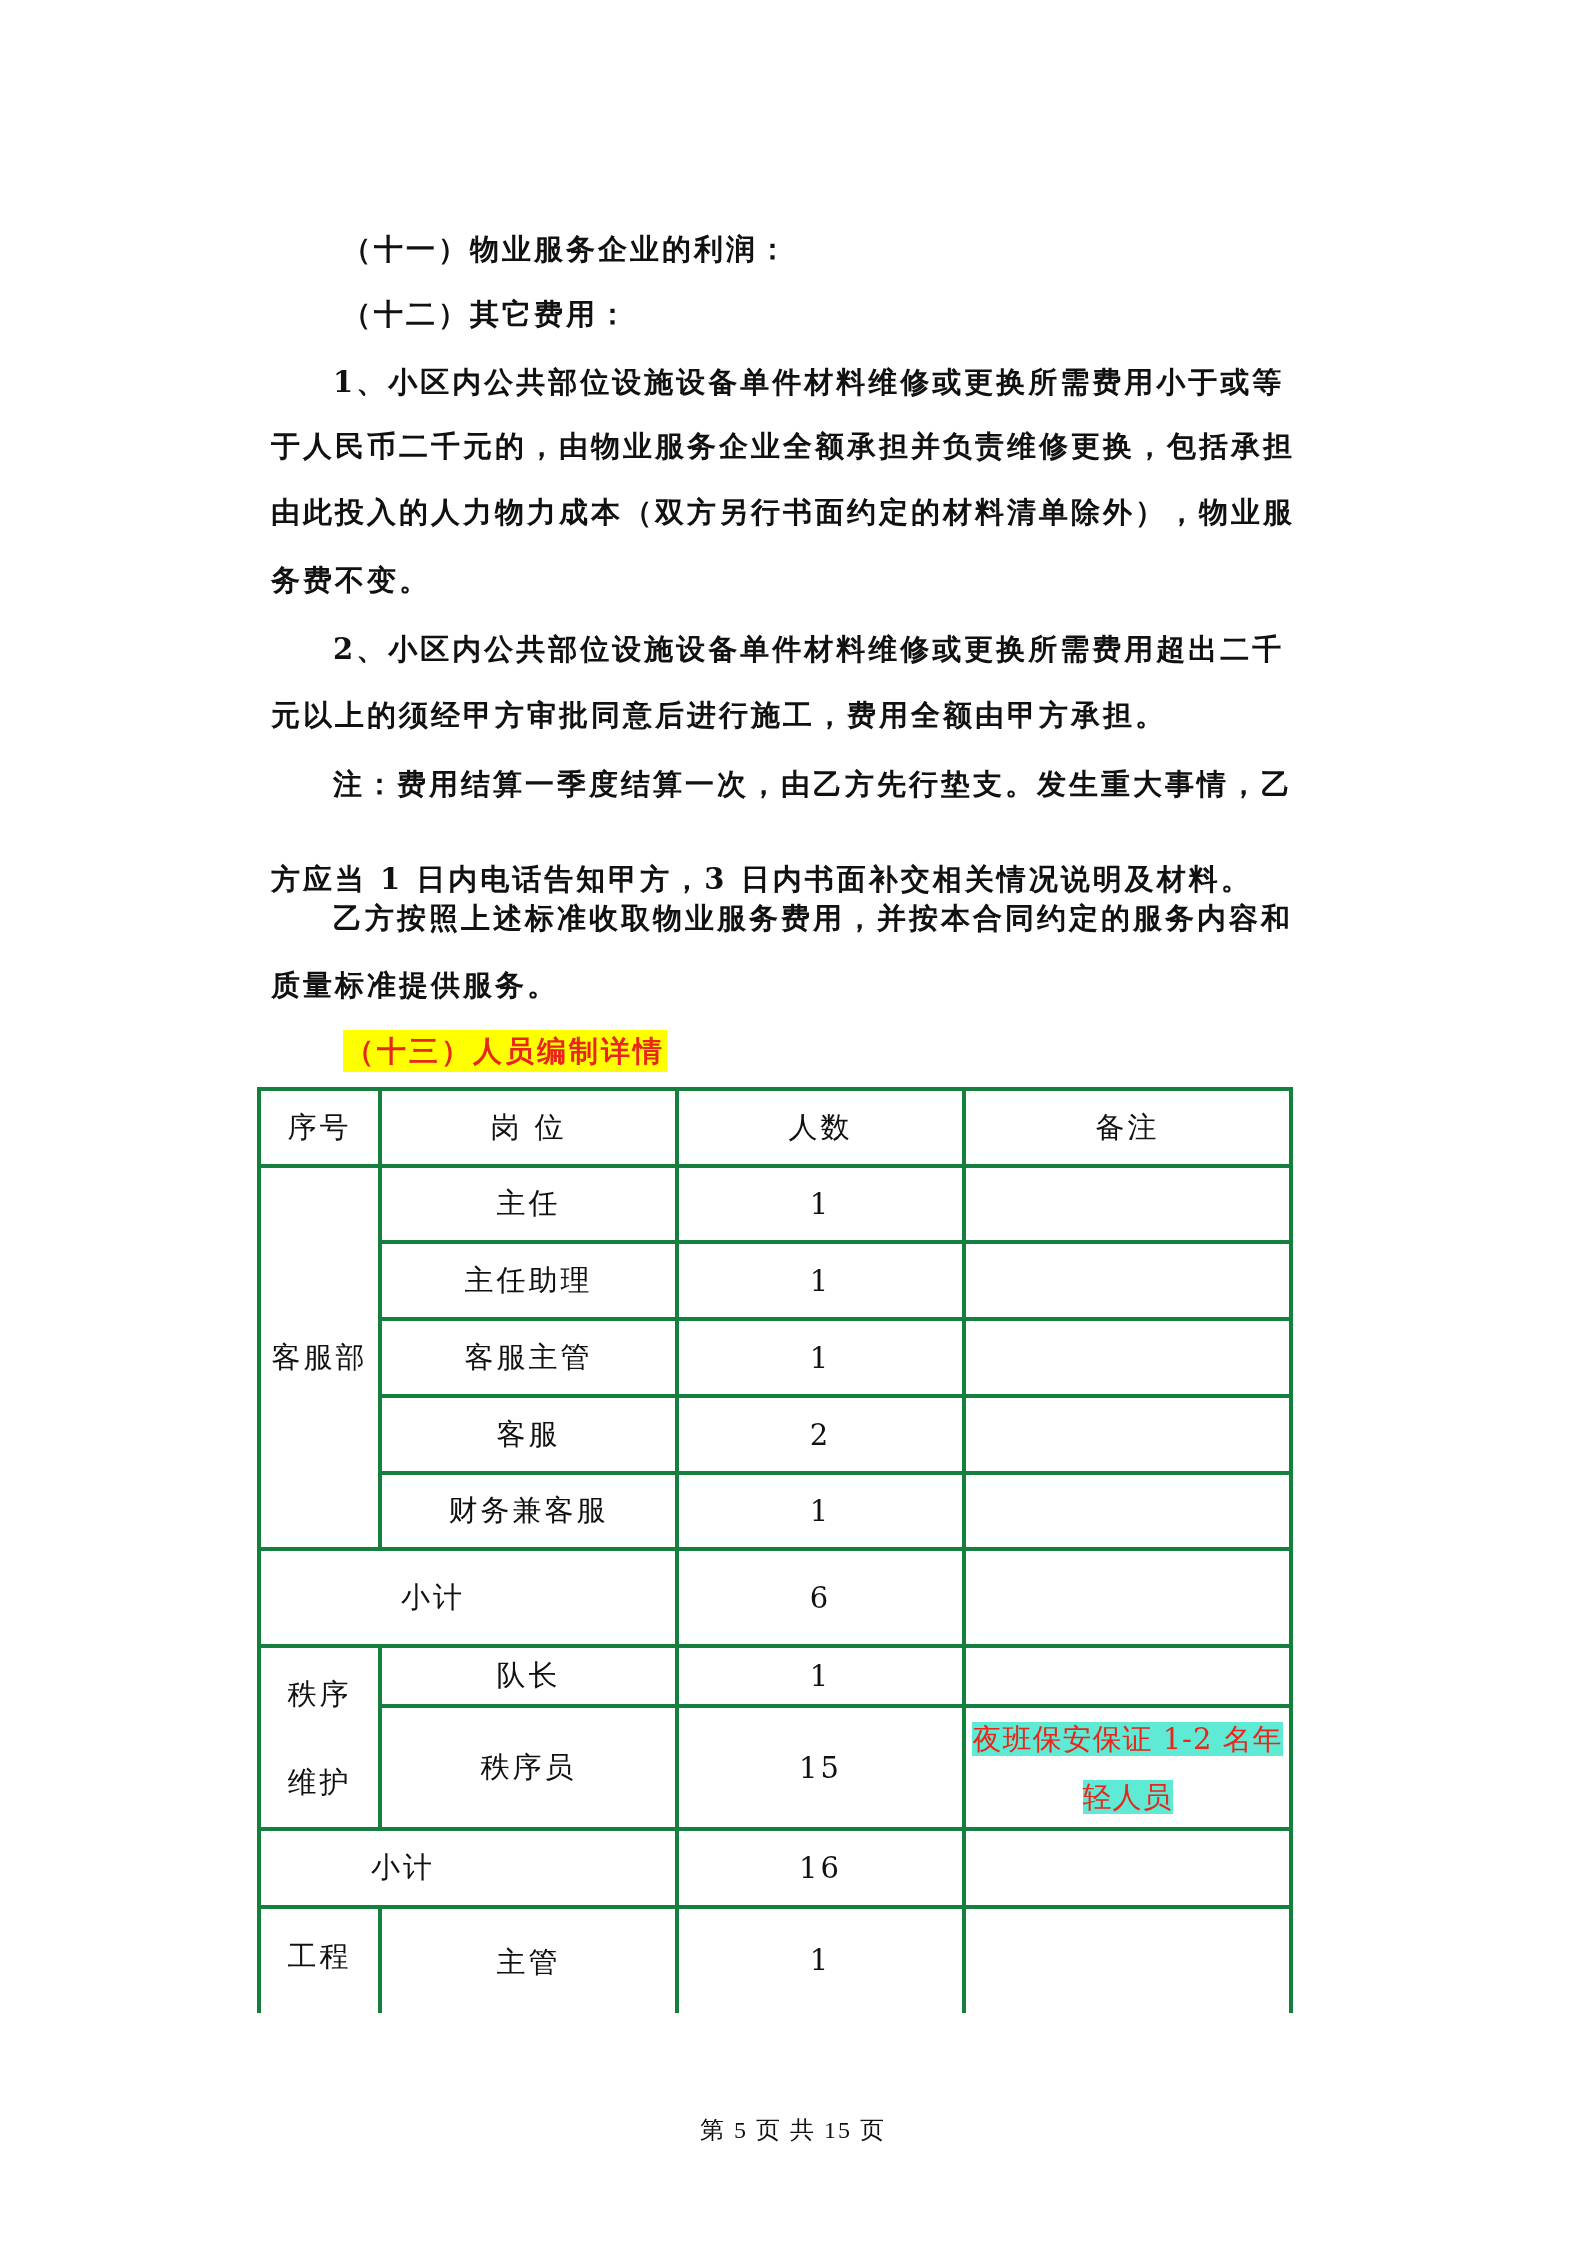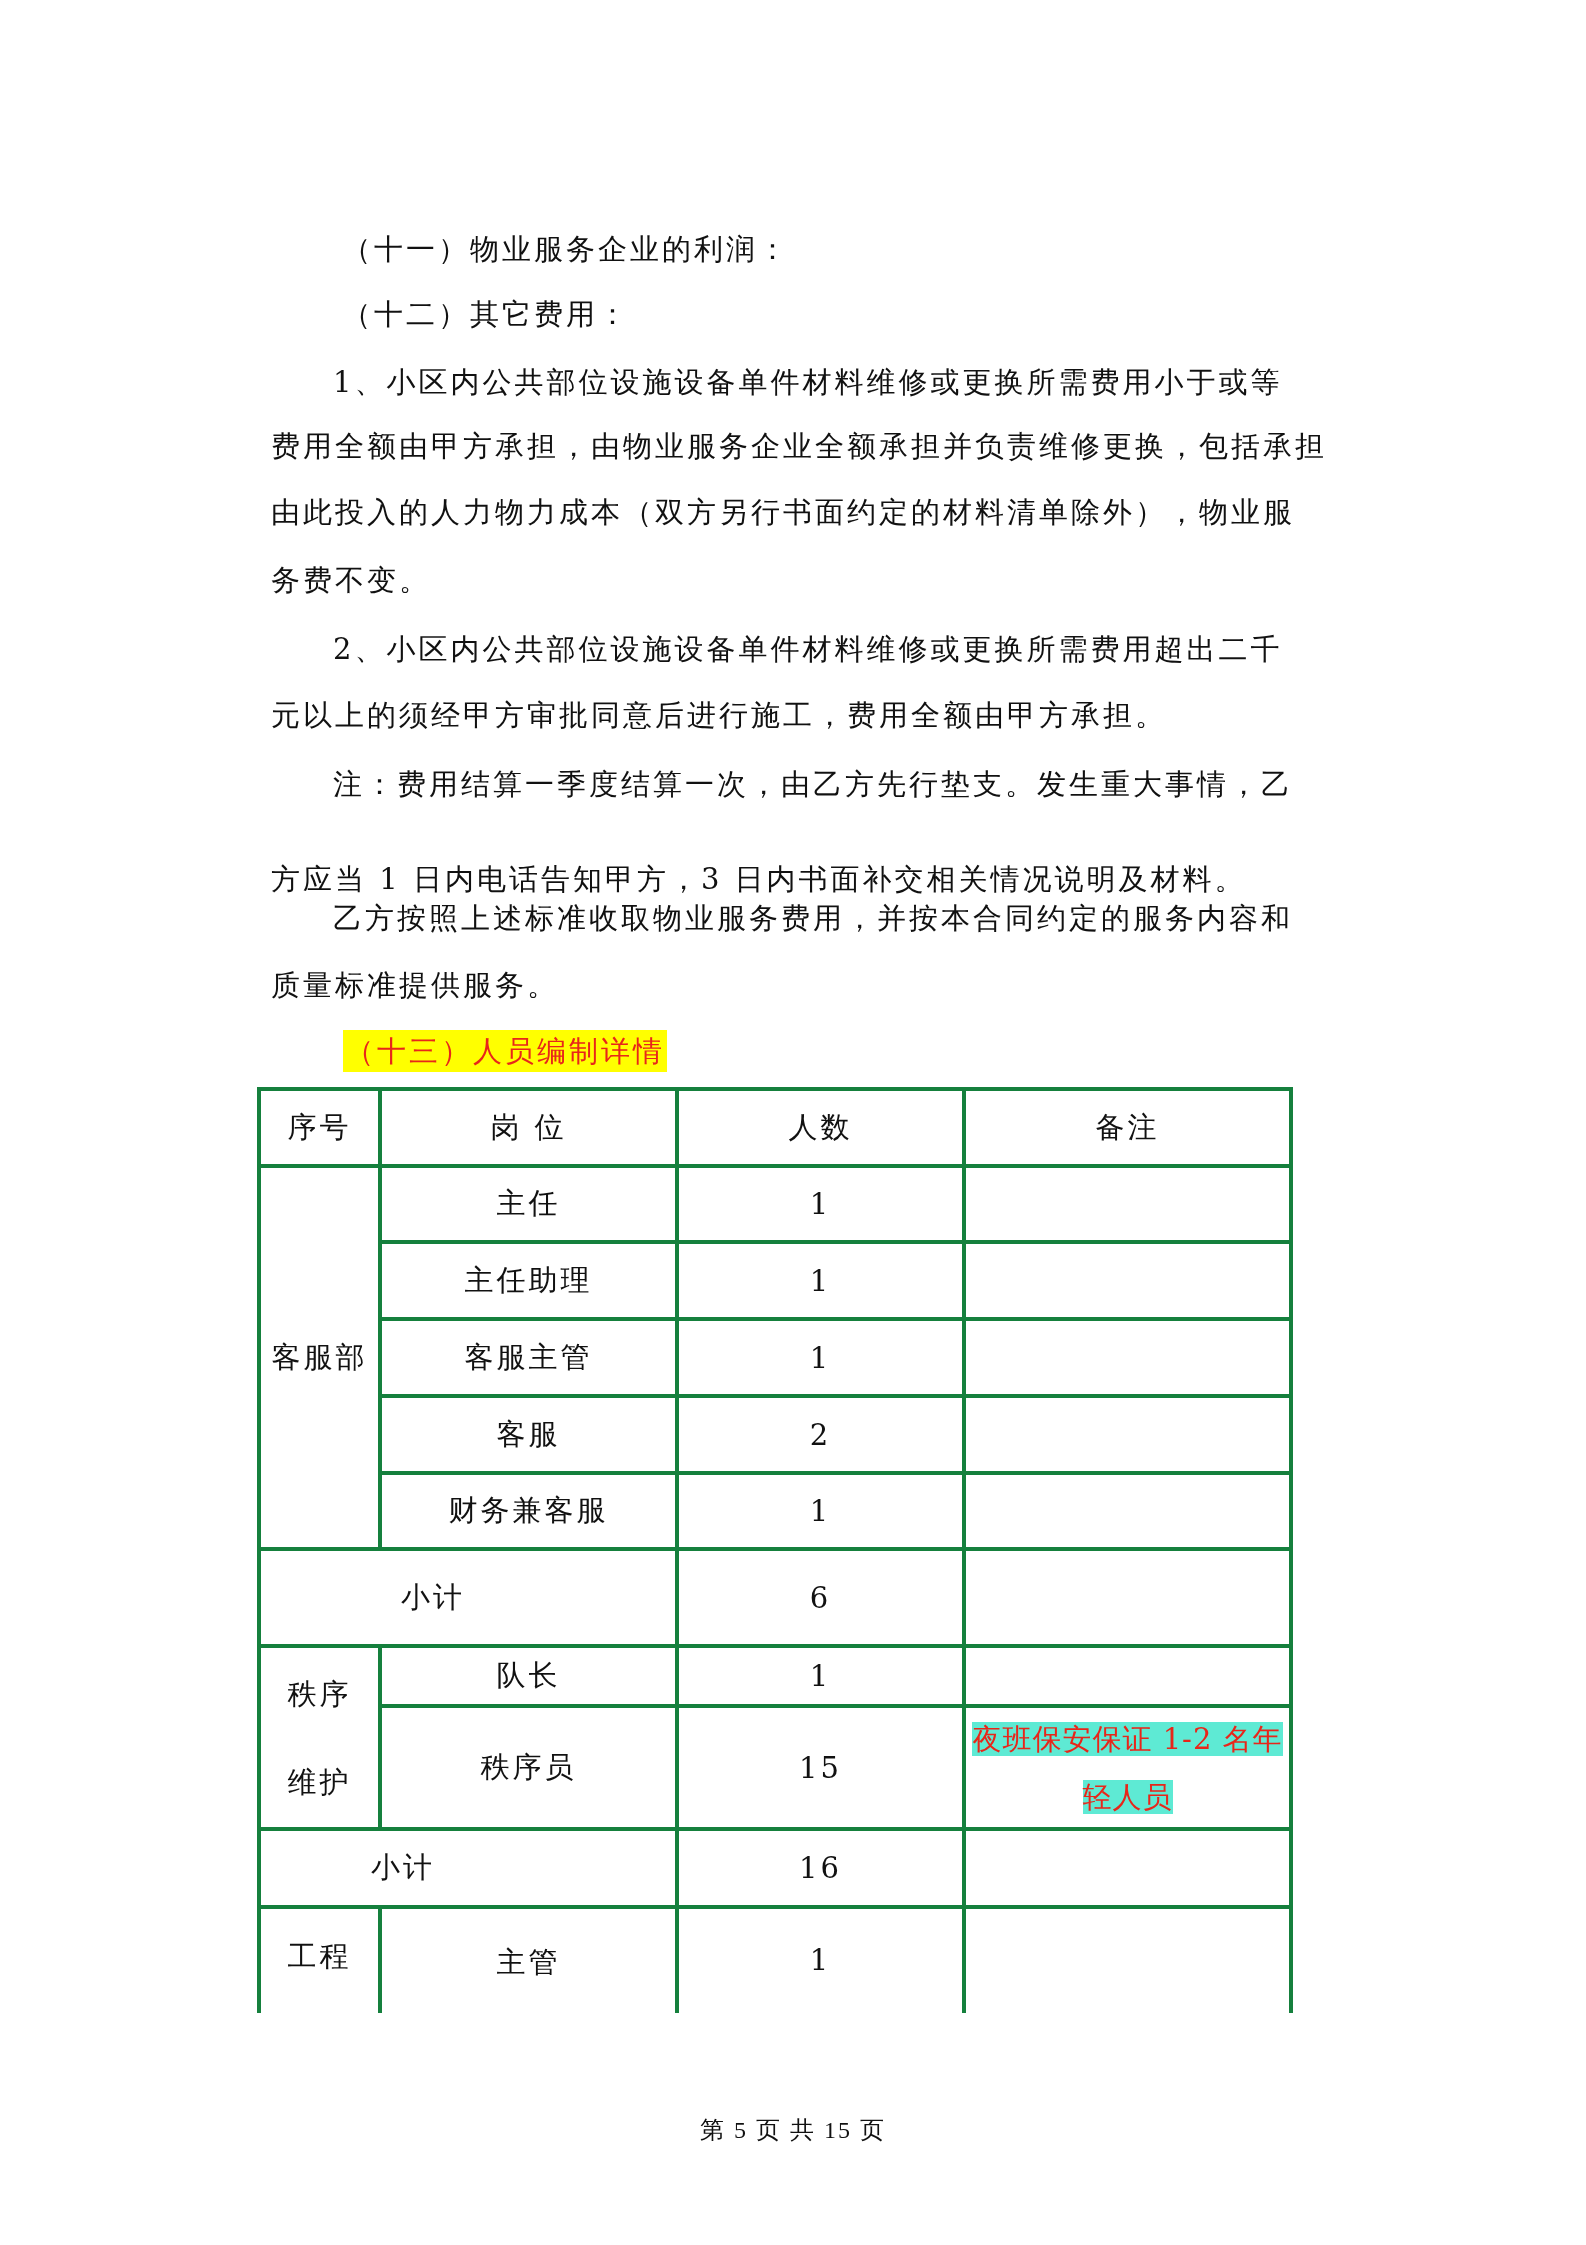--- a/index.html
+++ b/index.html
@@ -1,36 +1,36 @@
 <!DOCTYPE html>
 <html><head>
 <meta charset="utf-8">
 <style>
   html, body { margin:0; padding:0; background:#fff; }
   body { width:1586px; height:2245px; position:relative; overflow:hidden;
          font-family: "DejaVu Serif", "Liberation Serif", serif; color:#111; }
-  .line { position:absolute; font-size:29px; line-height:40px; white-space:nowrap; letter-spacing:3px; }
+  .line { position:absolute; font-size:29px; line-height:40px; white-space:nowrap; letter-spacing:3px;font-weight:bold; }
   .hl { background:#ffff00; color:#e8261a; padding:4px 2px; }
   table.staff { position:absolute; left:257px; top:1087px; width:1032px; border-collapse:collapse;
                 table-layout:fixed; font-size:29px; }
   table.staff td { border:4px solid #15803d; text-align:center; vertical-align:middle; padding:0; letter-spacing:3px; }
   .clip { position:absolute; left:250px; top:2013px; width:1050px; height:120px; background:#fff; }
   .note-hl { background:#5eead4; color:#e8261a; line-height:58px; }
   .footer { position:absolute; top:2114px; left:0; width:1586px; text-align:center;
             font-family:"Liberation Serif", serif; font-size:24px; letter-spacing:2px; }
 </style>
 </head>
 <body>
 
 <div class="line" style="left:342px; top:229px;">（十一）物业服务企业的利润：</div>
 <div class="line" style="left:342px; top:294px;">（十二）其它费用：</div>
 
 <div>
   <div class="line" style="left:333px; top:362px;">1、小区内公共部位设施设备单件材料维修或更换所需费用小于或等</div>
-  <div class="line" style="left:271px; top:426px;">费用全额由甲方承担，由物业服务企业全额承担并负责维修更换，包括承担</div>
+  <div class="line" style="left:271px; top:426px;">于人民币二千元的，由物业服务企业全额承担并负责维修更换，包括承担</div>
   <div class="line" style="left:271px; top:492px;">由此投入的人力物力成本（双方另行书面约定的材料清单除外），物业服</div>
   <div class="line" style="left:271px; top:560px;">务费不变。</div>
 </div>
 
 <div>
   <div class="line" style="left:333px; top:629px;">2、小区内公共部位设施设备单件材料维修或更换所需费用超出二千</div>
   <div class="line" style="left:271px; top:695px;">元以上的须经甲方审批同意后进行施工，费用全额由甲方承担。</div>
 </div>
 
 <div>

